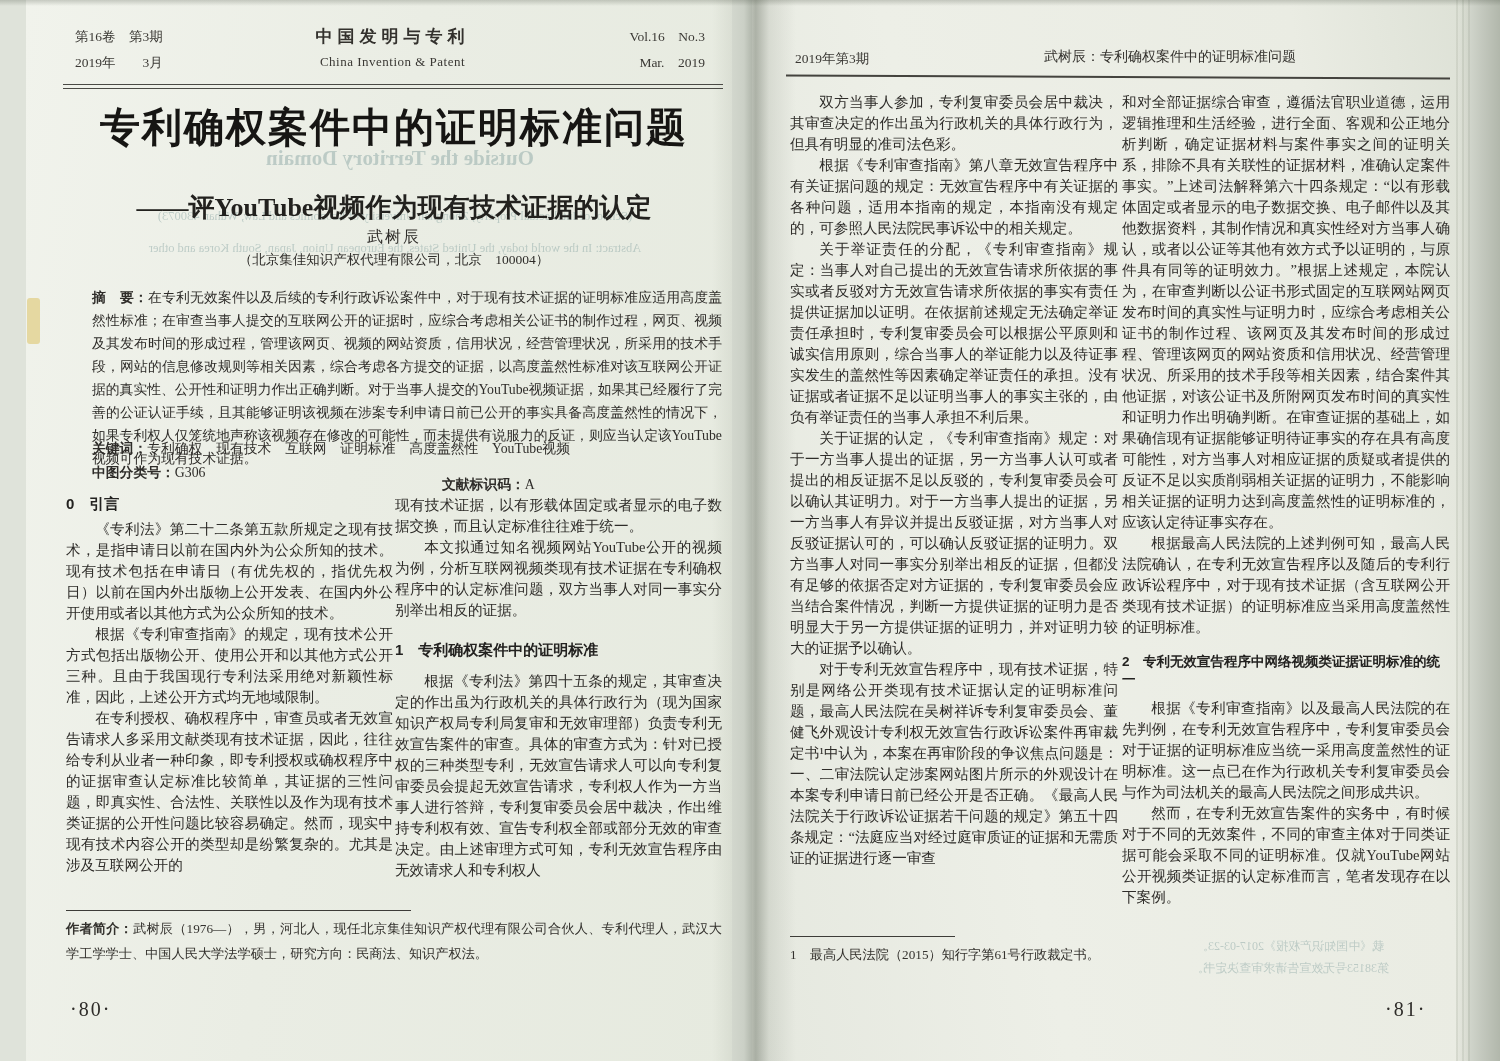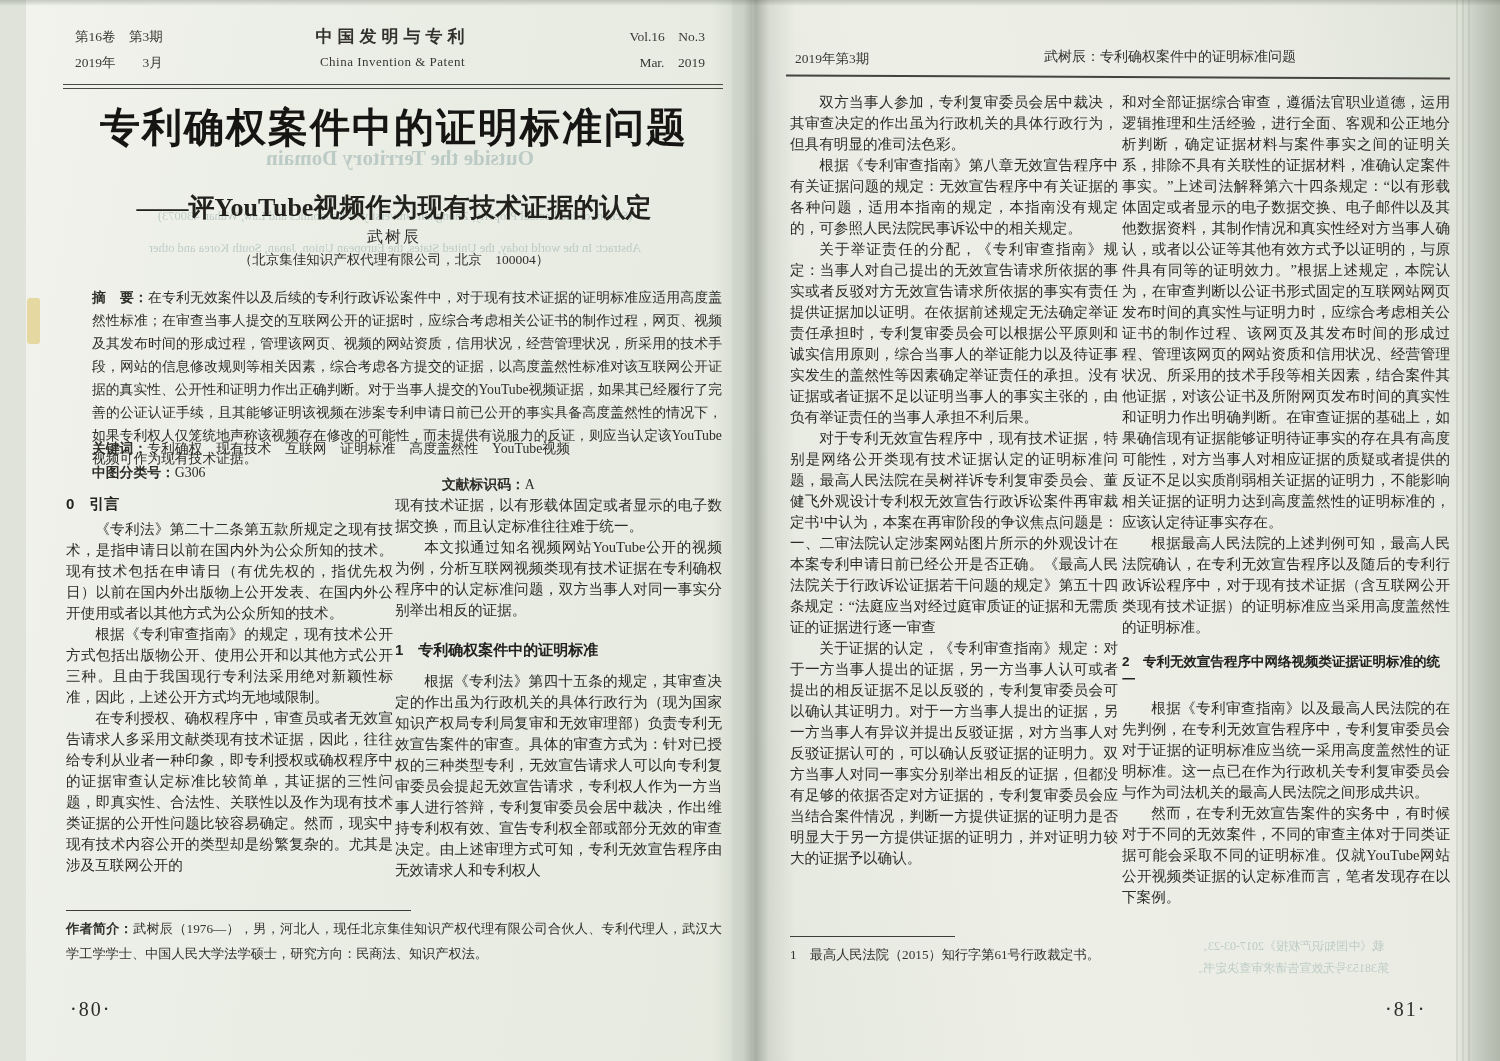--- a/index.html
+++ b/index.html
@@ -108,22 +108,22 @@
   <div class="abs pagenum" style="left:70px;top:998px;">·80·</div>
 
   <div class="abs hdr-small" style="left:795px;top:46px;">2019年第3期</div>
   <div class="abs" style="left:930px;top:48px;width:480px;text-align:center;font-size:14px;color:#33312d;">武树辰：专利确权案件中的证明标准问题</div>
   <div class="abs rule1" style="left:786px;top:76px;width:664px;transform:rotate(0.25deg);"></div>
 
   <div class="abs" style="left:790px;top:92px;width:328px;">
     <p class="body ind">双方当事人参加，专利复审委员会居中裁决，其审查决定的作出虽为行政机关的具体行政行为，但具有明显的准司法色彩。</p>
     <p class="body ind">根据《专利审查指南》第八章无效宣告程序中有关证据问题的规定：无效宣告程序中有关证据的各种问题，适用本指南的规定，本指南没有规定的，可参照人民法院民事诉讼中的相关规定。</p>
     <p class="body ind">关于举证责任的分配，《专利审查指南》规定：当事人对自己提出的无效宣告请求所依据的事实或者反驳对方无效宣告请求所依据的事实有责任提供证据加以证明。在依据前述规定无法确定举证责任承担时，专利复审委员会可以根据公平原则和诚实信用原则，综合当事人的举证能力以及待证事实发生的盖然性等因素确定举证责任的承担。没有证据或者证据不足以证明当事人的事实主张的，由负有举证责任的当事人承担不利后果。</p>
+    <p class="body ind">关于证据的认定，《专利审查指南》规定：对于一方当事人提出的证据，另一方当事人认可或者提出的相反证据不足以反驳的，专利复审委员会可以确认其证明力。对于一方当事人提出的证据，另一方当事人有异议并提出反驳证据，对方当事人对反驳证据认可的，可以确认反驳证据的证明力。双方当事人对同一事实分别举出相反的证据，但都没有足够的依据否定对方证据的，专利复审委员会应当结合案件情况，判断一方提供证据的证明力是否明显大于另一方提供证据的证明力，并对证明力较大的证据予以确认。</p>
     <p class="body ind">对于专利无效宣告程序中，现有技术证据，特别是网络公开类现有技术证据认定的证明标准问题，最高人民法院在吴树祥诉专利复审委员会、董健飞外观设计专利权无效宣告行政诉讼案件再审裁定书¹中认为，本案在再审阶段的争议焦点问题是：一、二审法院认定涉案网站图片所示的外观设计在本案专利申请日前已经公开是否正确。《最高人民法院关于行政诉讼证据若干问题的规定》第五十四条规定：“法庭应当对经过庭审质证的证据和无需质证的证据进行逐一审查</p>
-    <p class="body ind">关于证据的认定，《专利审查指南》规定：对于一方当事人提出的证据，另一方当事人认可或者提出的相反证据不足以反驳的，专利复审委员会可以确认其证明力。对于一方当事人提出的证据，另一方当事人有异议并提出反驳证据，对方当事人对反驳证据认可的，可以确认反驳证据的证明力。双方当事人对同一事实分别举出相反的证据，但都没有足够的依据否定对方证据的，专利复审委员会应当结合案件情况，判断一方提供证据的证明力是否明显大于另一方提供证据的证明力，并对证明力较大的证据予以确认。</p>
   </div>
   <div class="abs sep" style="left:790px;top:936px;width:165px;"></div>
   <p class="abs foot" style="left:790px;top:942px;width:330px;margin:0;">1　最高人民法院（2015）知行字第61号行政裁定书。</p>
 
   <div class="abs" style="left:1122px;top:92px;width:328px;">
     <p class="body">和对全部证据综合审查，遵循法官职业道德，运用逻辑推理和生活经验，进行全面、客观和公正地分析判断，确定证据材料与案件事实之间的证明关系，排除不具有关联性的证据材料，准确认定案件事实。”上述司法解释第六十四条规定：“以有形载体固定或者显示的电子数据交换、电子邮件以及其他数据资料，其制作情况和真实性经对方当事人确认，或者以公证等其他有效方式予以证明的，与原件具有同等的证明效力。”根据上述规定，本院认为，在审查判断以公证书形式固定的互联网站网页发布时间的真实性与证明力时，应综合考虑相关公证书的制作过程、该网页及其发布时间的形成过程、管理该网页的网站资质和信用状况、经营管理状况、所采用的技术手段等相关因素，结合案件其他证据，对该公证书及所附网页发布时间的真实性和证明力作出明确判断。在审查证据的基础上，如果确信现有证据能够证明待证事实的存在具有高度可能性，对方当事人对相应证据的质疑或者提供的反证不足以实质削弱相关证据的证明力，不能影响相关证据的证明力达到高度盖然性的证明标准的，应该认定待证事实存在。</p>
     <p class="body ind">根据最高人民法院的上述判例可知，最高人民法院确认，在专利无效宣告程序以及随后的专利行政诉讼程序中，对于现有技术证据（含互联网公开类现有技术证据）的证明标准应当采用高度盖然性的证明标准。</p>
     <h3 class="colhead2">2　专利无效宣告程序中网络视频类证据证明标准的统一</h3>
     <p class="body ind">根据《专利审查指南》以及最高人民法院的在先判例，在专利无效宣告程序中，专利复审委员会对于证据的证明标准应当统一采用高度盖然性的证明标准。这一点已在作为行政机关专利复审委员会与作为司法机关的最高人民法院之间形成共识。</p>
     <p class="body ind">然而，在专利无效宣告案件的实务中，有时候对于不同的无效案件，不同的审查主体对于同类证据可能会采取不同的证明标准。仅就YouTube网站公开视频类证据的认定标准而言，笔者发现存在以下案例。</p>

